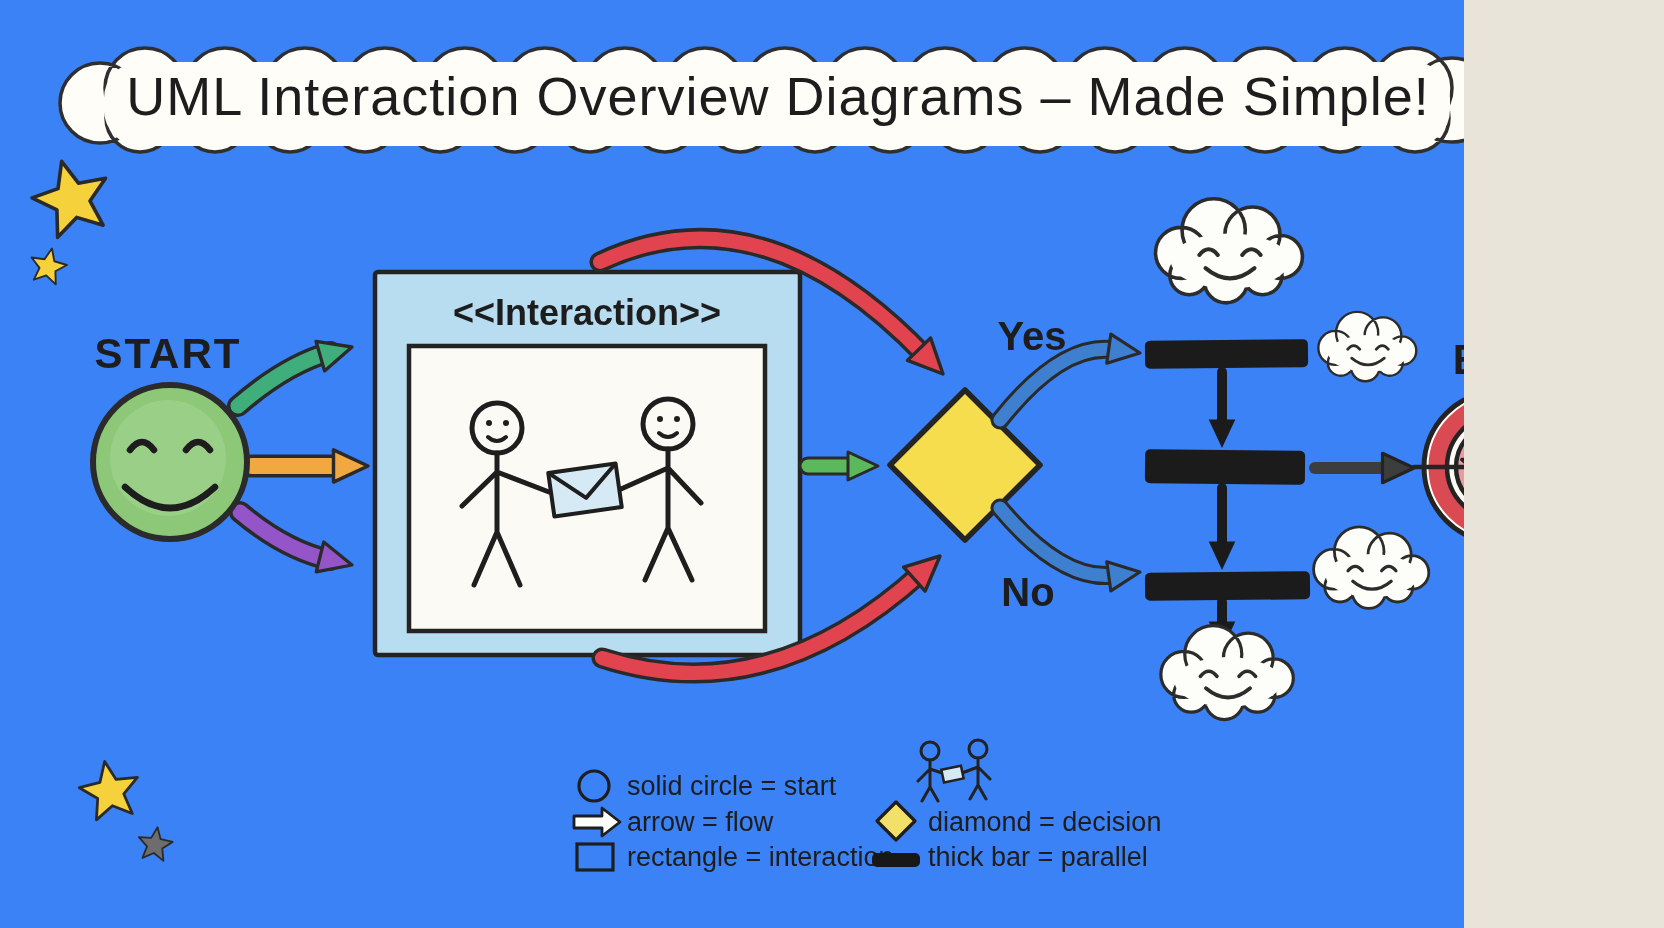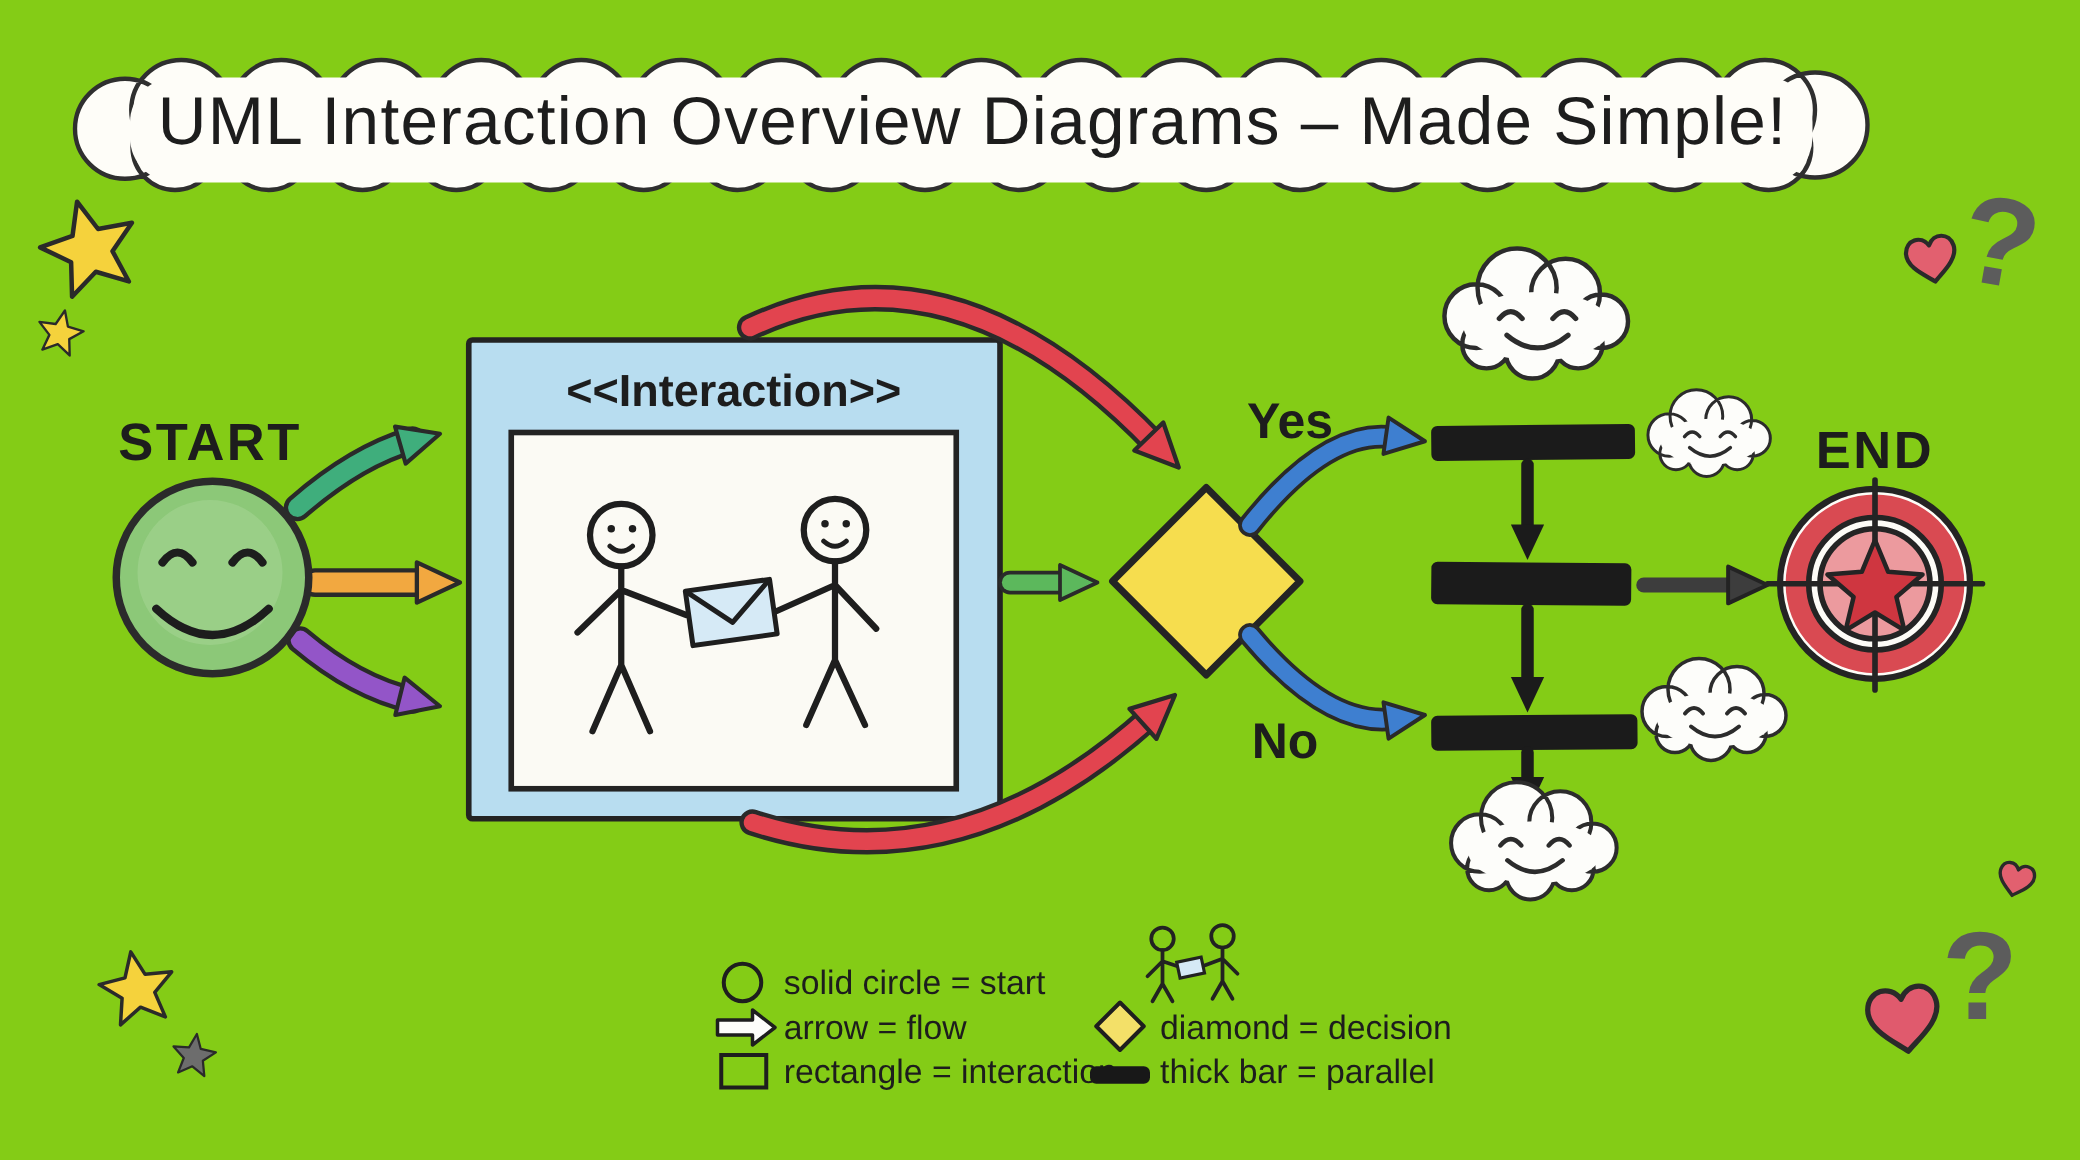--- a/index.html
+++ b/index.html
@@ -1,16 +1,16 @@
 <!DOCTYPE html>
 <html><head>
 <meta charset="utf-8">
 <style>
   html,body{margin:0;padding:0;background:#e8e4da;}
-  .page{width:1664px;height:928px;position:relative;background:#84cc16;overflow:hidden;
+  .page{width:1464px;height:928px;position:relative;background:#3b82f6;overflow:hidden;
         font-family:"Liberation Sans",sans-serif;}
   svg{display:block;}
   text{font-family:"Liberation Sans","DejaVu Sans",sans-serif;fill:#1d1d1d;}
   .title-text{font-size:54px;letter-spacing:1px;font-weight:500;}
   .node-label{font-size:42px;font-weight:600;letter-spacing:2px;}
   .stereo{font-size:36px;font-weight:600;}
   .branch-label{font-size:40px;font-weight:600;}
   .legend-label{font-size:27px;font-weight:500;}
   .qmark{font-size:100px;font-weight:700;fill:#5c5c5c;}
 </style>

